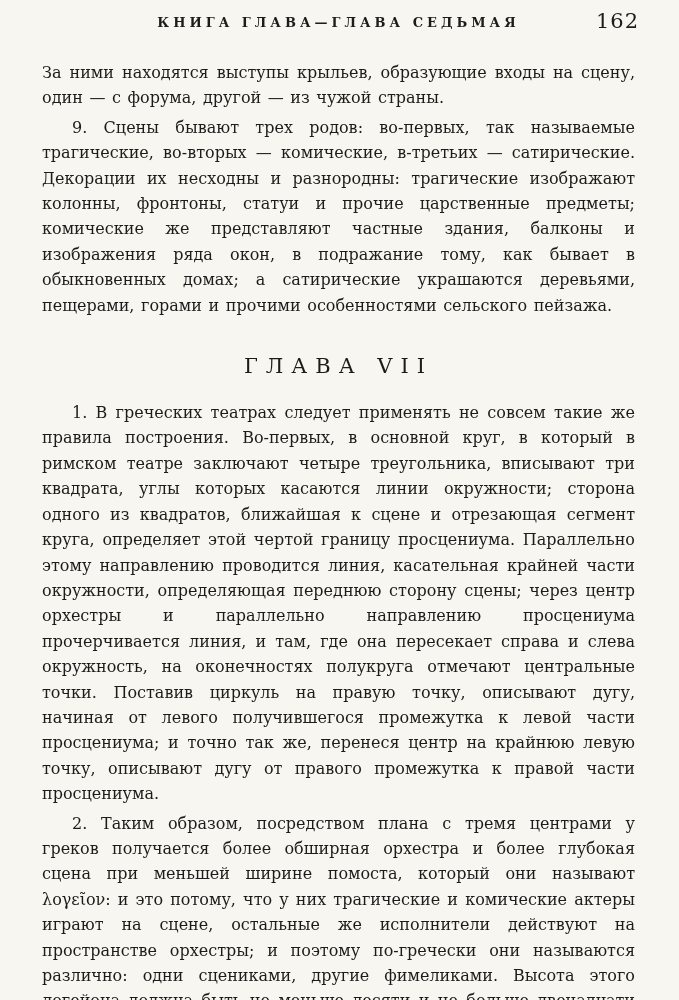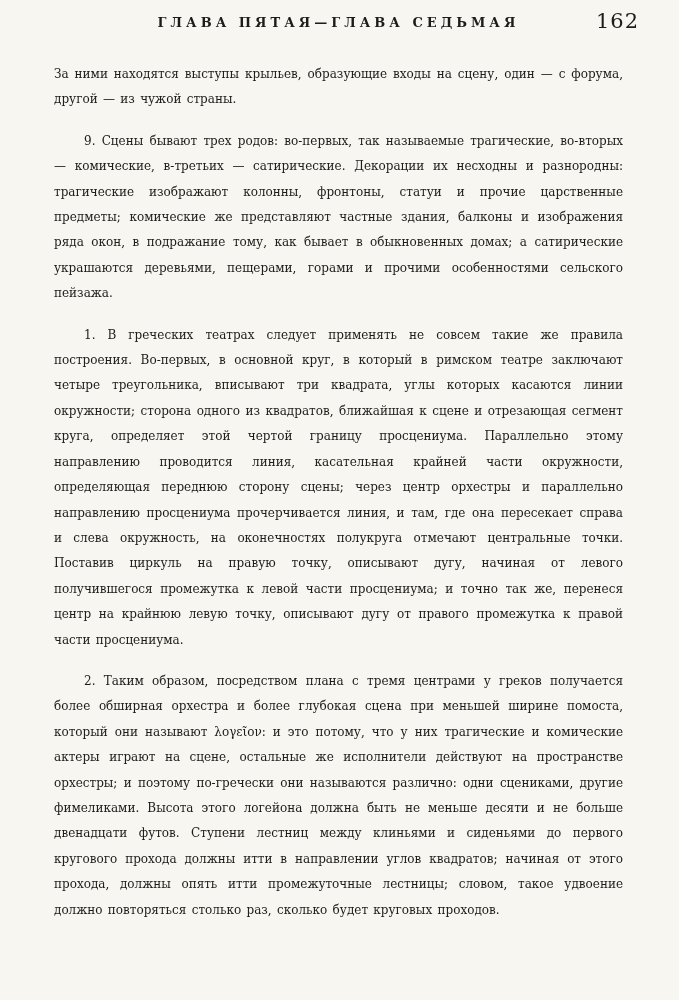--- a/index.html
+++ b/index.html
@@ -36,22 +36,22 @@
     position: absolute;
     right: 0;
     top: -3px;
     font-size: 21px;
     letter-spacing: 1px;
   }
   .body-text {
     margin-top: 14px;
   }
   .body-text p {
-    margin: 16px;
-    font-size: 12px;
+    margin: 4px;
+    font-size: 16px;
     line-height: 25.4px;
     text-align: justify;
     word-spacing: 1.5px;
   }
   .para-indent {
     text-indent: 30px;
   }
   .para-continuation {
     text-indent: 0;
   }
@@ -63,28 +63,29 @@
     margin: 36px 0 22px 0;
     white-space: nowrap;
   }
 </style>
 </head>
 <body>
 
 <div class="page">
 
   <div class="running-head">
-    <span class="running-title">ГЛАВА ПЯТАЯ—ГЛАВА СЕДЬМАЯ</span>
+    <span class="running-title">КНИГА ГЛАВА—ГЛАВА СЕДЬМАЯ</span>
     <span class="page-number">162</span>
   </div>
 
   <div class="body-text">
     <p class="para-continuation">За ними находятся выступы крыльев, образующие входы на сцену, один — с форума, другой — из чужой страны.</p>
     <p class="para-indent">9. Сцены бывают трех родов: во-первых, так называемые трагические, во-вторых — комические, в-третьих — сатирические. Декорации их несходны и разнородны: трагические изображают колонны, фронтоны, статуи и прочие царственные предметы; комические же представляют частные здания, балконы и изображения ряда окон, в подражание тому, как бывает в обыкновенных домах; а сатирические украшаются деревьями, пещерами, горами и прочими особенностями сельского пейзажа.</p>
   </div>
 
+  <h2 class="chapter-heading">ГЛАВА VII</h2>
 
   <div class="body-text">
     <p class="para-indent">1. В греческих театрах следует применять не совсем такие же правила построения. Во-первых, в основной круг, в который в римском театре заключают четыре треугольника, вписывают три квадрата, углы которых касаются линии окружности; сторона одного из квадратов, ближайшая к сцене и отрезающая сегмент круга, определяет этой чертой границу просцениума. Параллельно этому направлению проводится линия, касательная крайней части окружности, определяющая переднюю сторону сцены; через центр орхестры и параллельно направлению просцениума прочерчивается линия, и там, где она пересекает справа и слева окружность, на оконечностях полукруга отмечают центральные точки. Поставив циркуль на правую точку, описывают дугу, начиная от левого получившегося промежутка к левой части просцениума; и точно так же, перенеся центр на крайнюю левую точку, описывают дугу от правого промежутка к правой части просцениума.</p>
     <p class="para-indent">2. Таким образом, посредством плана с тремя центрами у греков получается более обширная орхестра и более глубокая сцена при меньшей ширине помоста, который они называют λογεῖον: и это потому, что у них трагические и комические актеры играют на сцене, остальные же исполнители действуют на пространстве орхестры; и поэтому по-гречески они называются различно: одни сцениками, другие фимеликами. Высота этого логейона должна быть не меньше десяти и не больше двенадцати футов. Ступени лестниц между клиньями и сиденьями до первого кругового прохода должны итти в направлении углов квадратов; начиная от этого прохода, должны опять итти промежуточные лестницы; словом, такое удвоение должно повторяться столько раз, сколько будет круговых проходов.</p>
   </div>
 
 </div>
 
 </body></html>

